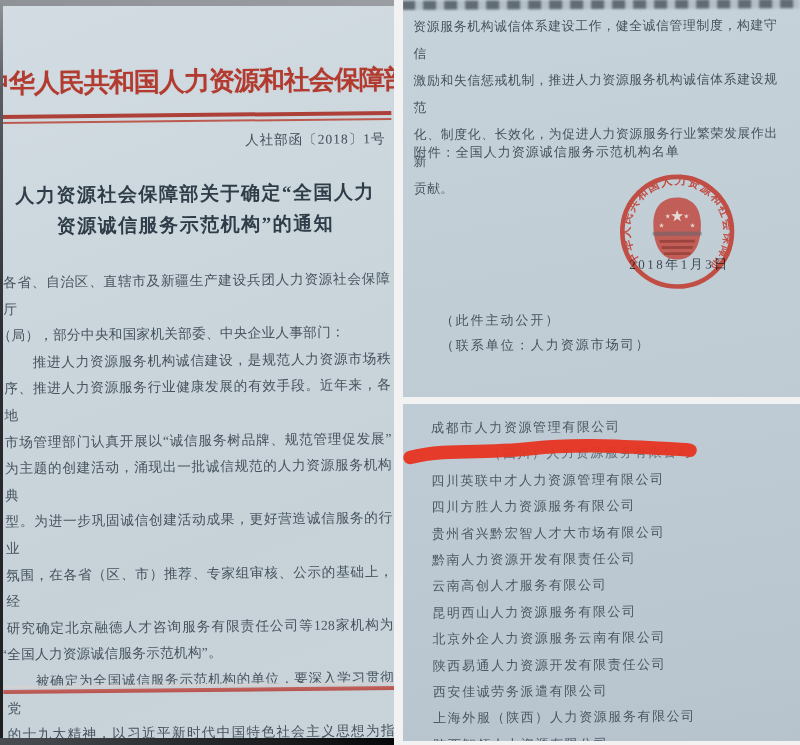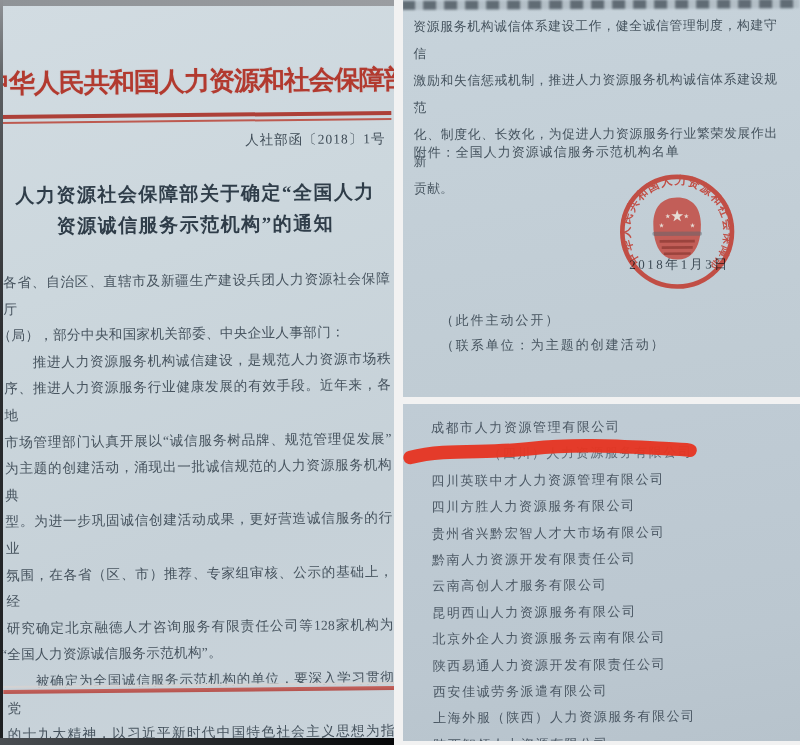--- a/index.html
+++ b/index.html
@@ -130,21 +130,21 @@
         <rect class="seal-bar" x="43" y="72" width="30" height="2.6"></rect>
         <rect class="seal-bar" x="45" y="78" width="26" height="2.4"></rect>
         <text class="star-big" x="58" y="48" text-anchor="middle">★</text>
         <text class="star-small" x="43" y="54" text-anchor="middle">★</text>
         <text class="star-small" x="49" y="45" text-anchor="middle">★</text>
         <text class="star-small" x="67" y="45" text-anchor="middle">★</text>
         <text class="star-small" x="73" y="54" text-anchor="middle">★</text>
       </svg>
 
       <div id="note-open" class="note-line">（此件主动公开）</div>
-      <div id="note-contact" class="note-line">（联系单位：为主题的创建活动）</div>
+      <div id="note-contact" class="note-line">（联系单位：人力资源市场司）</div>
     </div>
   </div>
 
   <div id="right-bottom-page" class="panel">
     <div class="tilt-rb">
       <div id="company-list">
           <div class="co">成都市人力资源管理有限公司</div>
           <div class="co covered">（四川）人力资源服务有限公司</div>
           <div class="co">四川英联中才人力资源管理有限公司</div>
           <div class="co">四川方胜人力资源服务有限公司</div>

